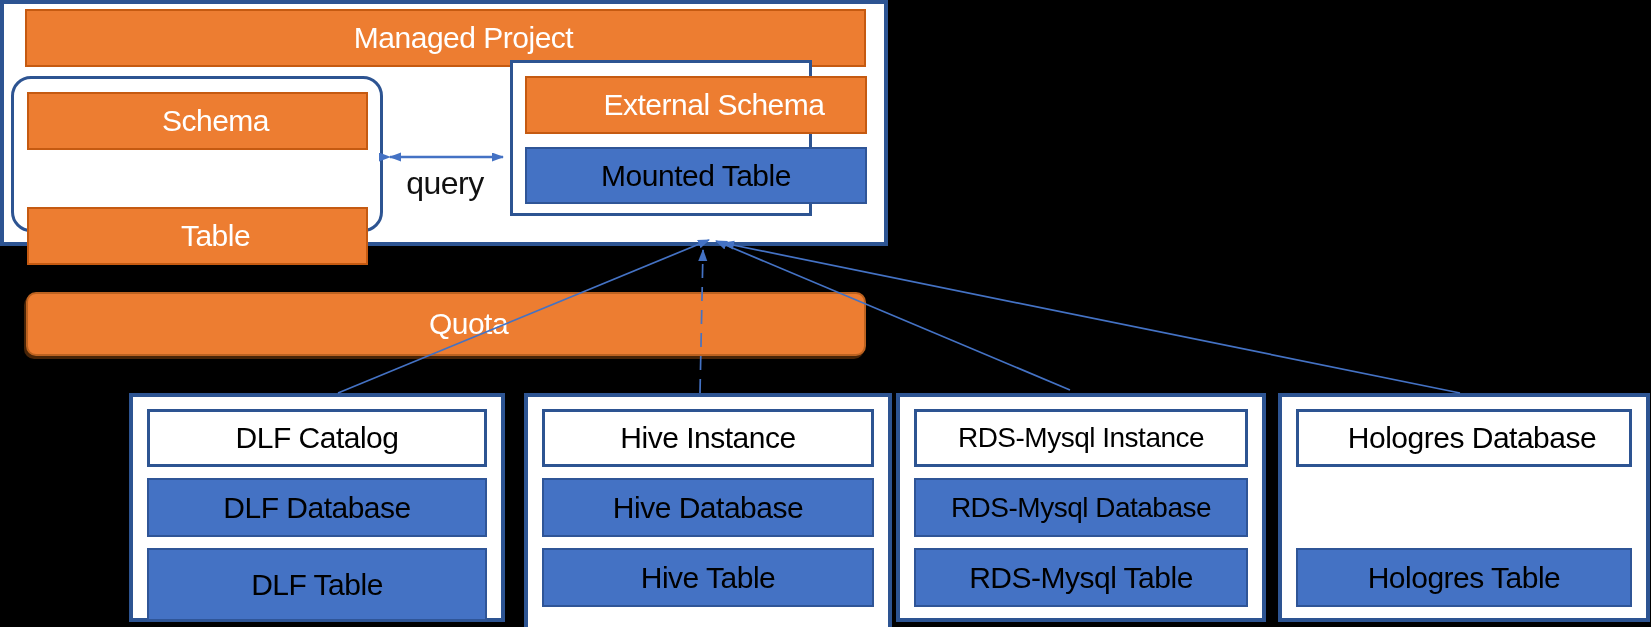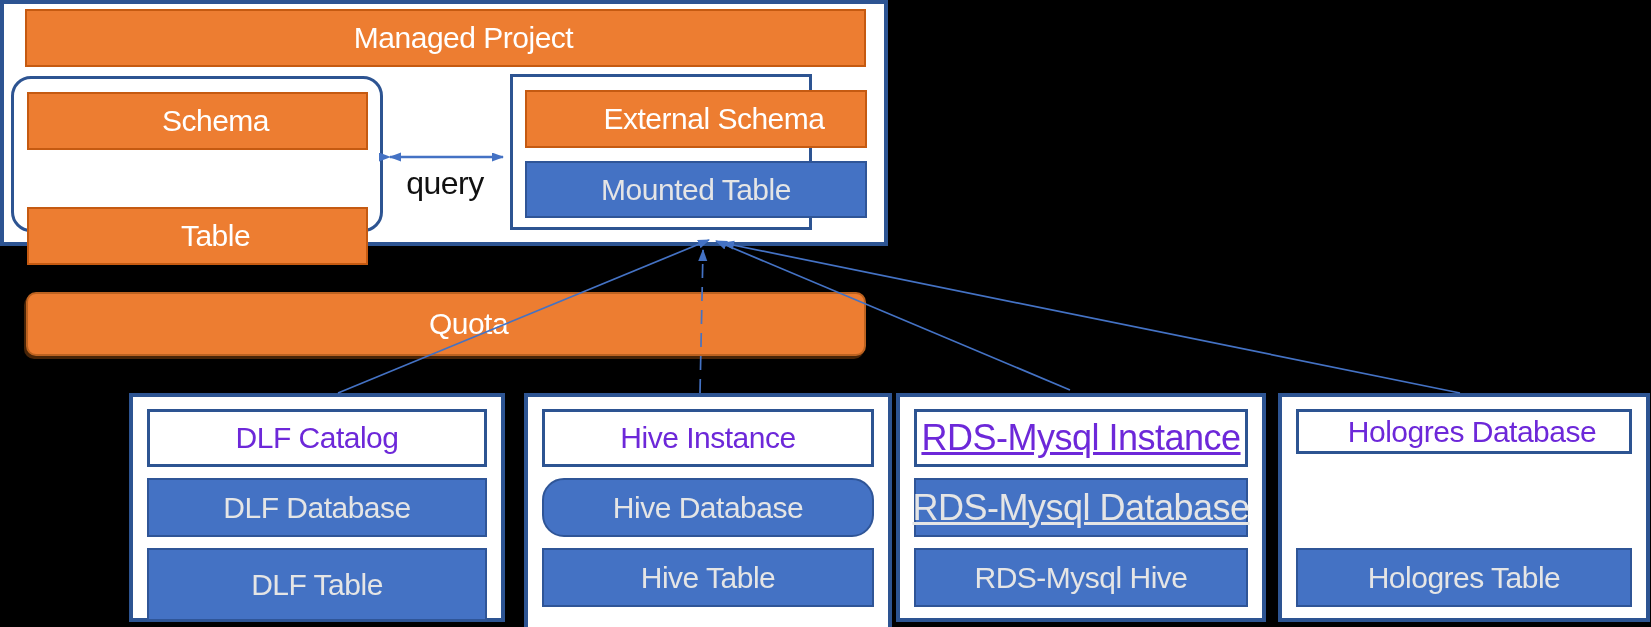--- a/index.html
+++ b/index.html
@@ -8,29 +8,29 @@
     font-family:"Liberation Sans", sans-serif;
   }
   .abs{position:absolute;box-sizing:border-box;}
   .white-panel{background:#fff;border:4px solid #2d5492;}
   .group-box{background:#fff;border:3px solid #2d5492;}
   .orange-box{
     background:#ED7D31;border:2px solid #C55A11;color:#fff;
     display:flex;align-items:center;justify-content:center;padding-left:36px;
   }
   .blue-box{
-    background:#4472C4;border:2px solid #2F5597;color:#e5e5e5;
+    background:#4472C4;border:2px solid #2F5597;color:#000000;
     display:flex;align-items:center;justify-content:center;
   }
   .header-box{
-    background:#fff;border:3px solid #2d5492;color:#6d28d9;
+    background:#fff;border:3px solid #2d5492;color:#000000;
     display:flex;align-items:center;justify-content:center;
   }
   .t30{font-size:30px;letter-spacing:-0.5px;white-space:nowrap;}
-  .t28{font-size:36px;letter-spacing:-0.5px;white-space:nowrap;text-decoration:underline;}
+  .t28{font-size:28px;letter-spacing:-0.5px;white-space:nowrap;}
   .quota{
     background:#ED7D31;border:2px solid #BC6220;border-radius:10px;color:#fff;
     display:flex;align-items:center;justify-content:center;
     box-shadow:-2px 3px 0 rgba(132,66,12,0.55);
     padding-left:45px;
   }
   .query-label{
     color:#111;font-size:32px;text-align:center;letter-spacing:-0.5px;
   }
   #lines{position:absolute;left:0;top:0;z-index:20;pointer-events:none;}
@@ -47,21 +47,21 @@
 
     <div class="abs group-box" style="left:7px;top:72px;width:372px;height:156px;border-radius:20px;">
       <div class="abs orange-box t30" style="left:13px;top:13px;width:341px;height:58px;">
         <span>Schema</span>
       </div>
       <div class="abs orange-box t30" style="left:13px;top:84px;width:341px;height:58px;margin-top:44px;">
         <span>Table</span>
       </div>
     </div>
 
-    <div class="abs group-box" style="left:506px;top:70px;width:302px;height:156px;">
+    <div class="abs group-box" style="left:506px;top:56px;width:302px;height:156px;">
       <div class="abs orange-box t30" style="left:12px;top:13px;width:342px;height:58px;">
         <span>External Schema</span>
       </div>
       <div class="abs blue-box t30" style="left:12px;top:84px;width:342px;height:57px;">
         <span>Mounted Table</span>
       </div>
     </div>
 
     <div class="abs query-label" style="left:381px;top:161px;width:120px;">
       <span>query</span>
@@ -81,42 +81,42 @@
     </div>
     <div class="abs blue-box t30" style="left:14px;top:151px;right:14px;height:73px;">
       <span>DLF Table</span>
     </div>
   </div>
 
   <div class="abs white-panel" style="left:524px;top:393px;width:368px;height:257px;">
     <div class="abs header-box t30" style="left:14px;top:12px;right:14px;height:58px;">
       <span>Hive Instance</span>
     </div>
-    <div class="abs blue-box t30" style="left:14px;top:81px;right:14px;height:59px;border-radius:22px;">
+    <div class="abs blue-box t30" style="left:14px;top:81px;right:14px;height:59px;">
       <span>Hive Database</span>
     </div>
     <div class="abs blue-box t30" style="left:14px;top:151px;right:14px;height:59px;">
       <span>Hive Table</span>
     </div>
   </div>
 
   <div class="abs white-panel" style="left:896px;top:393px;width:370px;height:229px;">
     <div class="abs header-box t28" style="left:14px;top:12px;right:14px;height:58px;">
       <span>RDS-Mysql Instance</span>
     </div>
     <div class="abs blue-box t28" style="left:14px;top:81px;right:14px;height:59px;">
       <span>RDS-Mysql Database</span>
     </div>
     <div class="abs blue-box t30" style="left:14px;top:151px;right:14px;height:59px;">
-      <span>RDS-Mysql Hive</span>
+      <span>RDS-Mysql Table</span>
     </div>
   </div>
 
   <div class="abs white-panel" style="left:1278px;top:393px;width:372px;height:229px;">
-    <div class="abs header-box t30" style="left:14px;top:12px;right:14px;height:45px;padding-left:16px;">
+    <div class="abs header-box t30" style="left:14px;top:12px;right:14px;height:58px;padding-left:16px;">
       <span>Hologres Database</span>
     </div>
     <div class="abs blue-box t30" style="left:14px;top:151px;right:14px;height:59px;">
       <span>Hologres Table</span>
     </div>
   </div>
 
   <svg id="lines" width="1651" height="627" viewBox="0 0 1651 627">
     <defs>
       <marker id="arrow" markerWidth="10" markerHeight="8" refX="8.5" refY="3.5" orient="auto" markerUnits="userSpaceOnUse">

